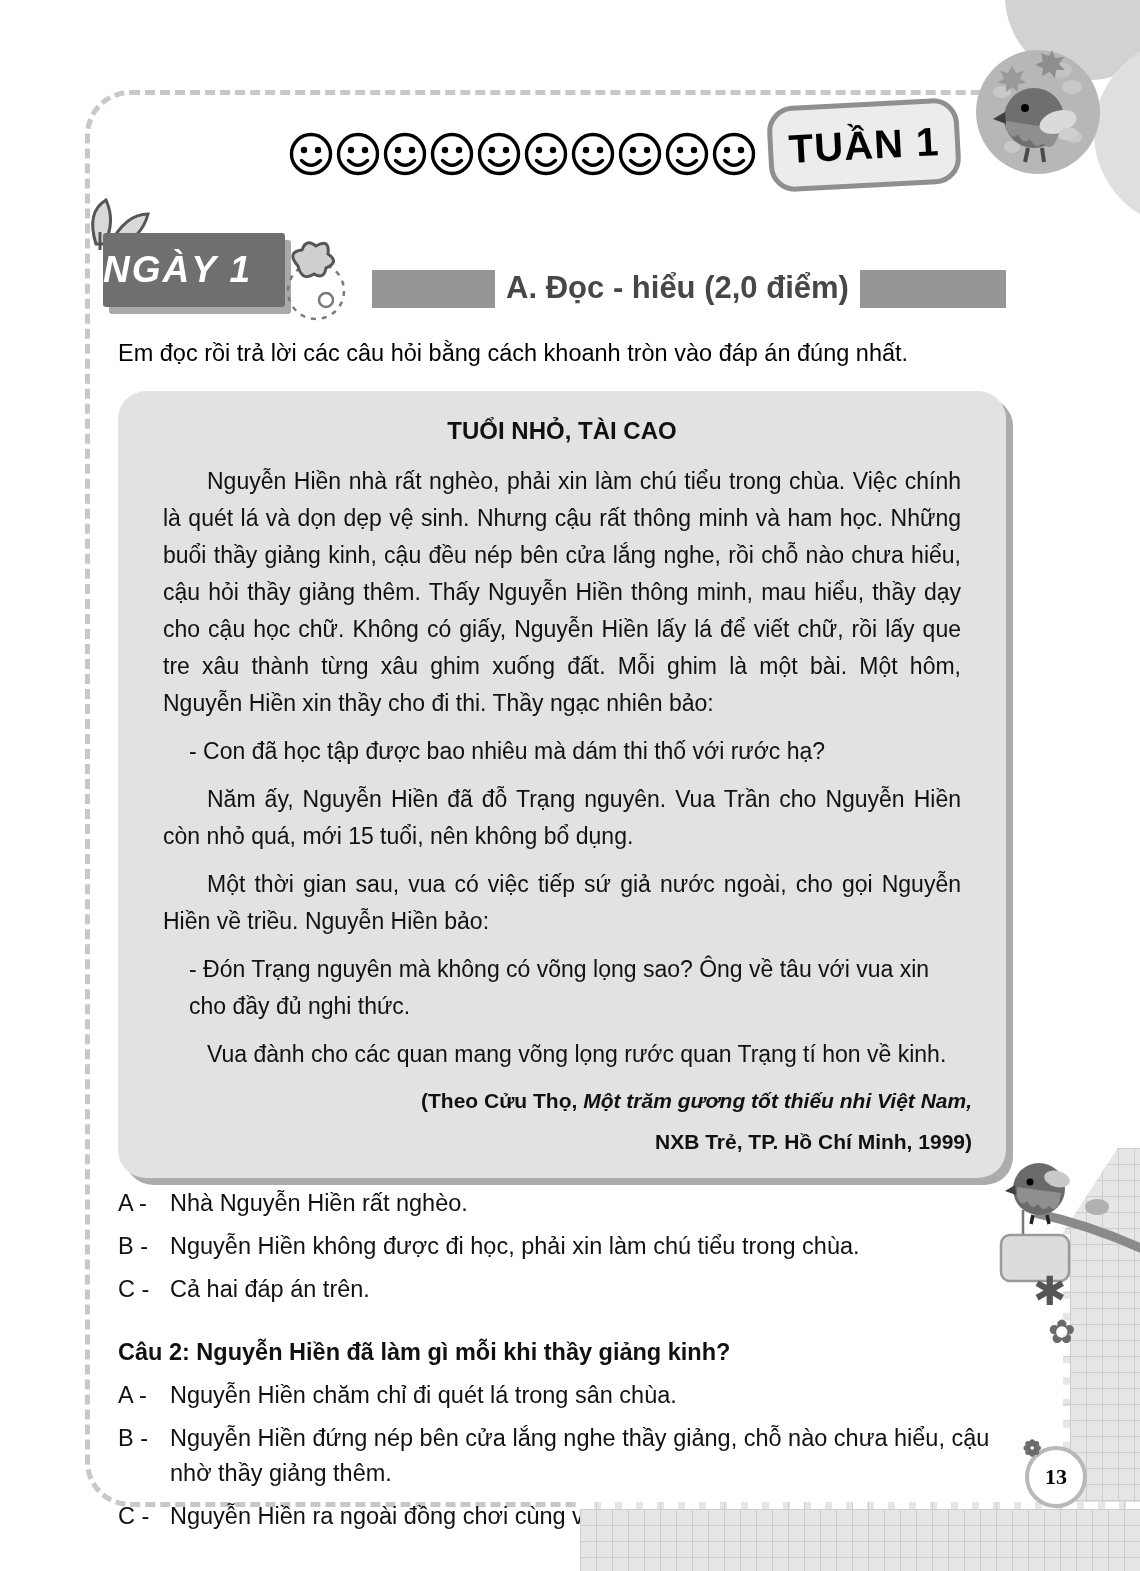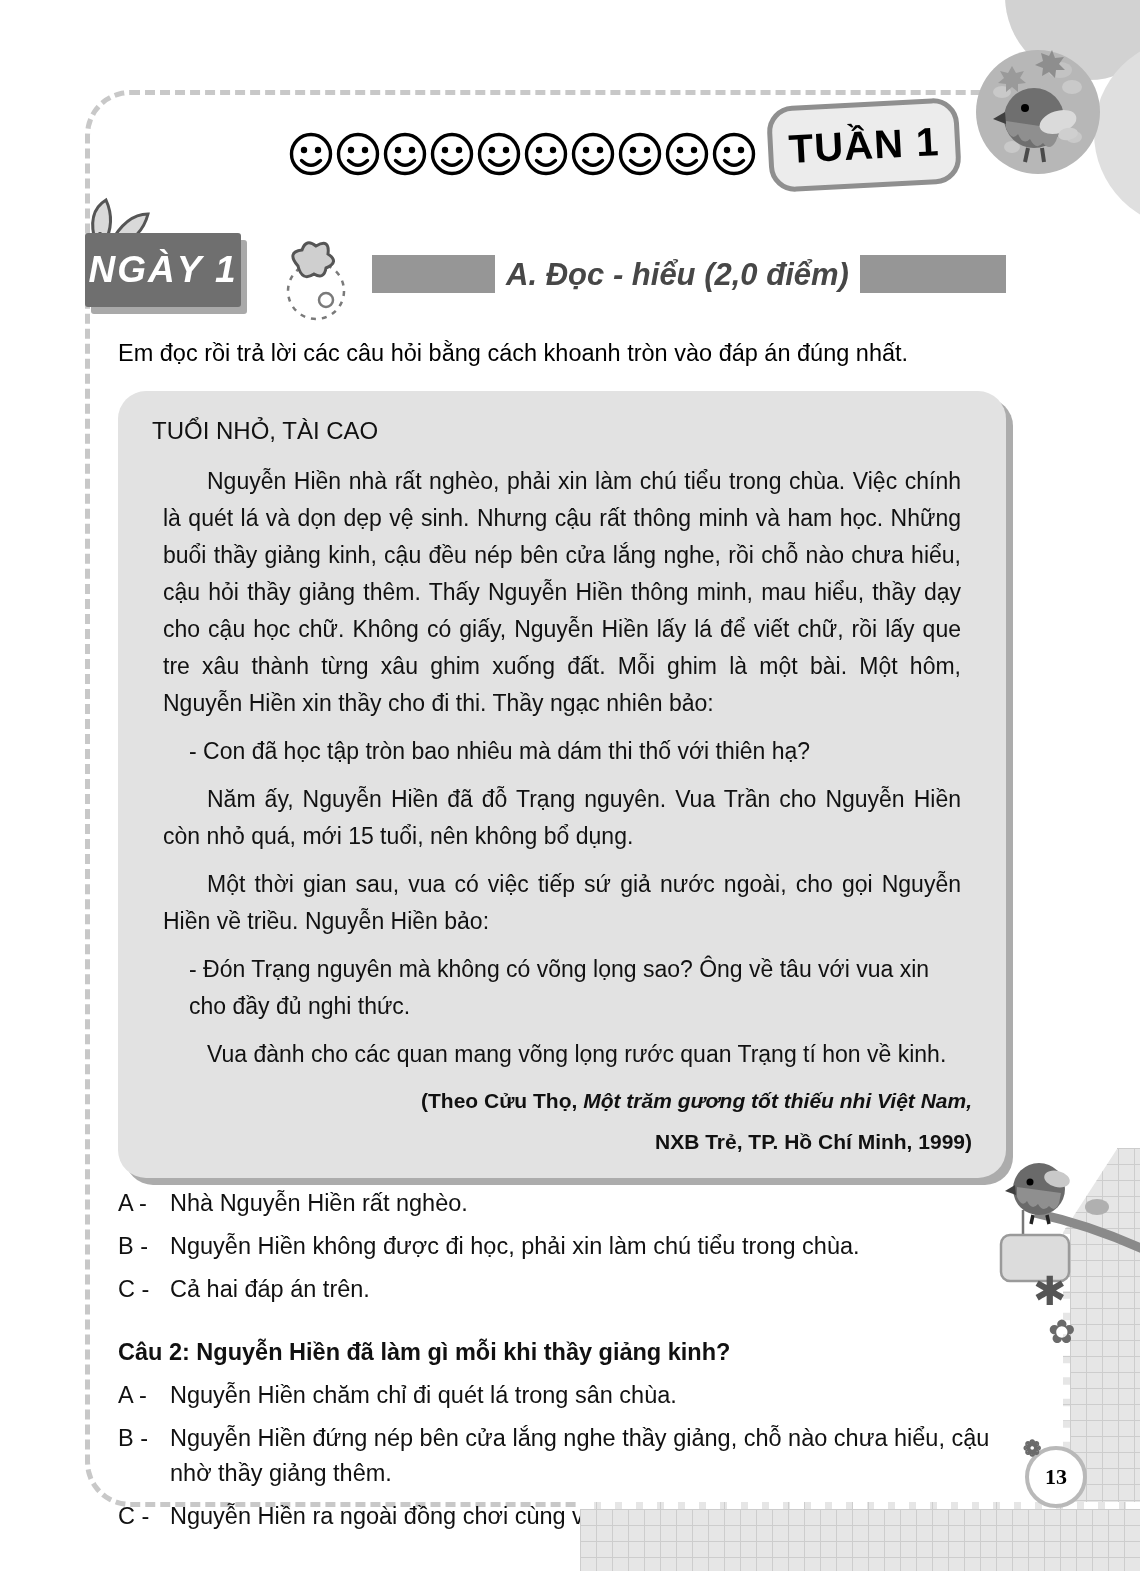--- a/index.html
+++ b/index.html
@@ -24,47 +24,47 @@
     position:absolute; left:768px; top:102px; width:182px; height:76px;
     background:#ececec; border:5px solid #8f8f8f; border-radius:26px;
     transform:rotate(-3deg); display:flex; align-items:center; justify-content:center;
   }
   .week-badge span { font-size:40px; font-weight:bold; color:#000; letter-spacing:1px; }
   
   .bird-medallion { position:absolute; left:972px; top:42px; }
   
   .leaf-decor { position:absolute; left:66px; top:192px; }
   .day-banner {
-    position:absolute; left:85px; top:233px; width:156px; height:74px;
+    position:absolute; left:103px; top:233px; width:182px; height:74px;
     background:#6f6f6f; box-shadow:6px 7px 0 #a9a9a9;
-    display:flex; align-items:center; justify-content:center;
+    display:flex; align-items:center; justify-content:flex-start;
     border-radius:3px;
   }
   .day-banner span { color:#fff; font-weight:bold; font-style:italic; font-size:37px; letter-spacing:2px; }
   .flower-doodle { position:absolute; left:268px; top:236px; }
   
   .section-header {
-    position:absolute; left:372px; top:253px; width:634px; height:40px;
-    display:flex; align-items:flex-end;font-style:italic;
+    position:absolute; left:372px; top:270px; width:634px; height:40px;
+    display:flex; align-items:flex-start;
   }
   .section-header .bar { height:38px; background:#969696; }
   .section-header .bar.left { flex:0 0 123px; }
   .section-header .bar.right { flex:0 0 146px; }
   .section-header .title {
     flex:1; text-align:center; font-size:31px; font-weight:bold; color:#474747;
     white-space:nowrap; padding:0 8px;
   }
   
   .content { position:absolute; left:118px; top:340px; width:888px; }
   .instruction { margin:0; font-size:23.5px; font-weight:normal; color:#000; }
   .passage-box {
     margin-top:24px; background:#e2e2e2; border-radius:28px;
     box-shadow:7px 7px 0 #acacac; padding:26px 34px 20px 34px;
   }
-  .passage-title { margin:0 0 18px 0; text-align:left; font-size:24px; font-weight:normal; color:#111; }
+  .passage-title { margin:0 0 18px 0; text-align:center; font-size:24px; font-weight:bold; color:#111; }
   .para { margin:11px; font-size:23px; line-height:37px; color:#111; }
   .para.indent { text-indent:44px; text-align:justify; }
   .para.dialogue { padding-left:26px; }
   .attr { margin:8px 0 0 0; text-align:right; font-weight:bold; font-size:21px; line-height:33px; }
   .attr .book-title { font-style:italic; }
   .question { margin:0; }
   .q { margin:32px 0 12px 0; font-size:23.5px; font-weight:bold; }
   .opt { display:flex; font-size:23.5px; line-height:35px; margin:8px 0; }
   .opt .letter { flex:0 0 52px; }
   .opt .otext { flex:1; }
@@ -226,21 +226,21 @@
   </div>
 
   <div class="content">
     <p class="instruction">Em đọc rồi trả lời các câu hỏi bằng cách khoanh tròn vào đáp án đúng nhất.</p>
 
     <div class="passage-box">
       <h3 class="passage-title">TUỔI NHỎ, TÀI CAO</h3>
       <div>
   <p class="para indent">Nguyễn Hiền nhà rất nghèo, phải xin làm chú tiểu trong chùa. Việc chính là quét lá và dọn dẹp vệ sinh. Nhưng cậu rất thông minh và ham học. Những buổi thầy giảng kinh, cậu đều nép bên cửa lắng nghe, rồi chỗ nào chưa hiểu, cậu hỏi thầy giảng thêm. Thấy Nguyễn Hiền thông minh, mau hiểu, thầy dạy cho cậu học chữ. Không có giấy, Nguyễn Hiền lấy lá để viết chữ, rồi lấy que tre xâu thành từng xâu ghim xuống đất. Mỗi ghim là một bài. Một hôm, Nguyễn Hiền xin thầy cho đi thi. Thầy ngạc nhiên bảo:</p>
 
-  <p class="para dialogue">- Con đã học tập tròn bao nhiêu mà dám thi thố với thiên hạ?</p>
+  <p class="para dialogue">- Con đã học tập được bao nhiêu mà dám thi thố với rước hạ?</p>
 
 
   <p class="para indent">Năm ấy, Nguyễn Hiền đã đỗ Trạng nguyên. Vua Trần cho Nguyễn Hiền còn nhỏ quá, mới 15 tuổi, nên không bổ dụng.</p>
 
   <p class="para indent">Một thời gian sau, vua có việc tiếp sứ giả nước ngoài, cho gọi Nguyễn Hiền về triều. Nguyễn Hiền bảo:</p>
 
   <p class="para dialogue">- Đón Trạng nguyên mà không có võng lọng sao? Ông về tâu với vua xin cho đầy đủ nghi thức.</p>
 
   <p class="para indent">Vua đành cho các quan mang võng lọng rước quan Trạng tí hon về kinh.</p>
 </div>

